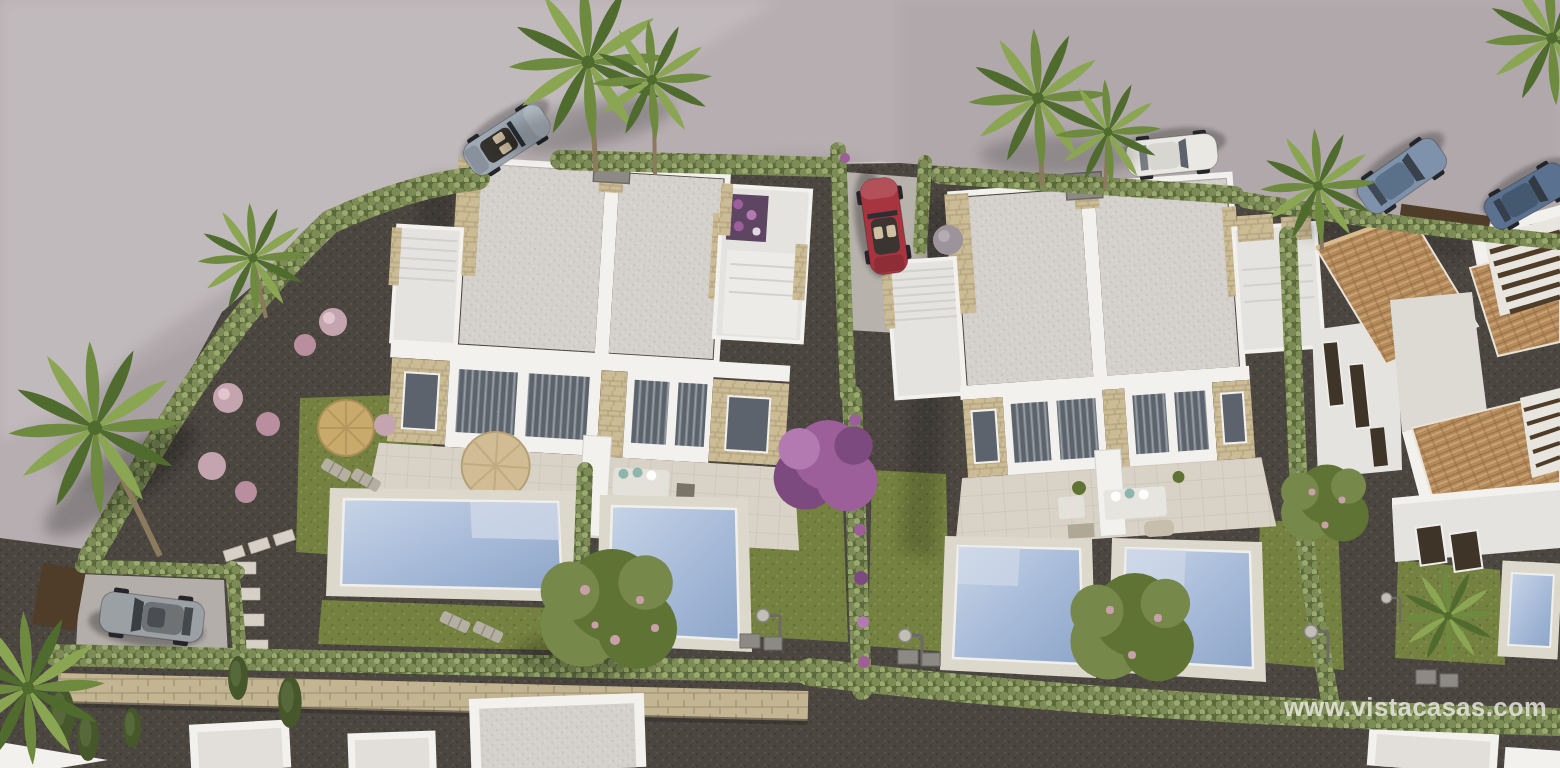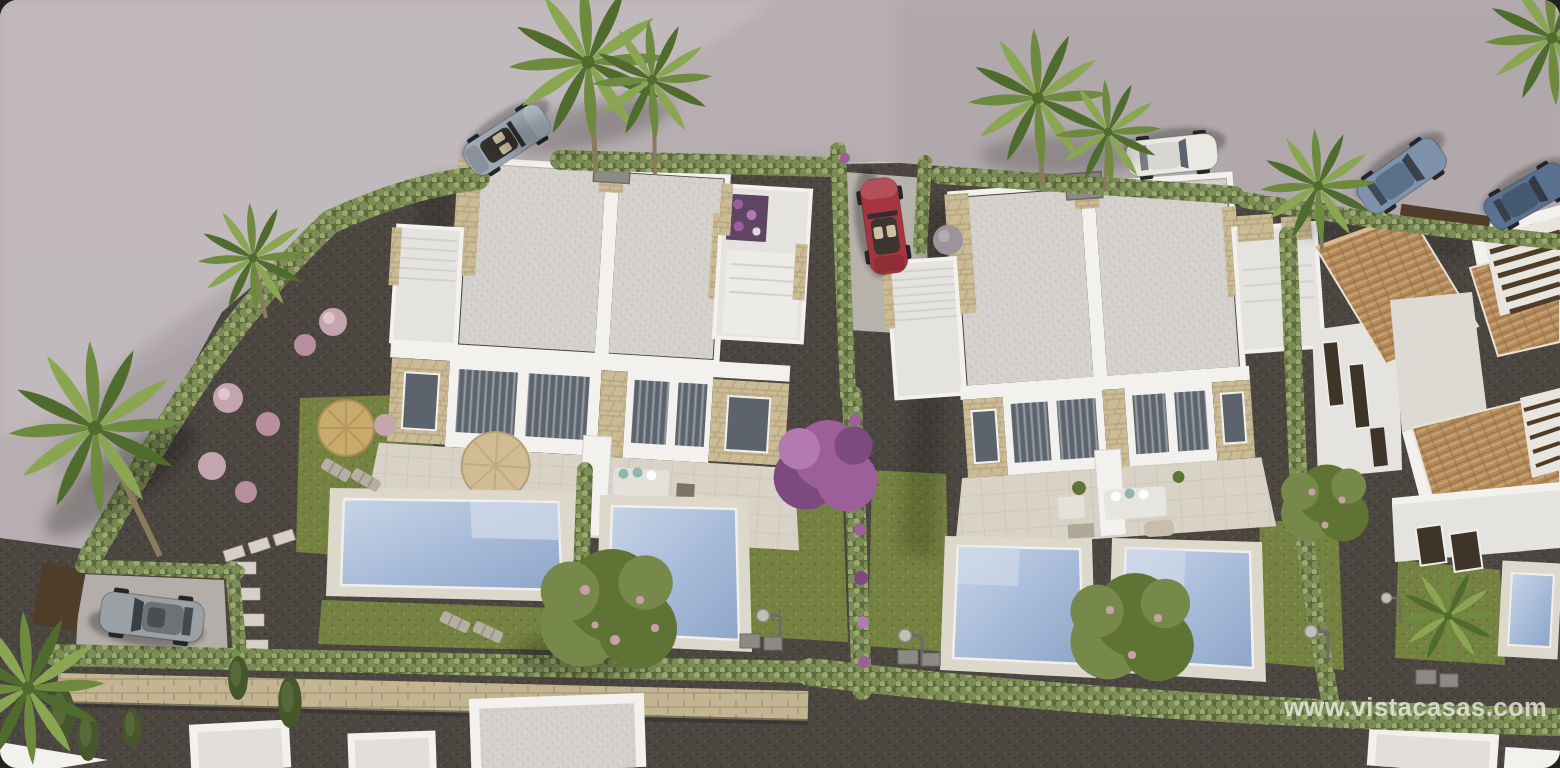--- a/index.html
+++ b/index.html
@@ -17,21 +17,21 @@
     --c-wood:#4f3d2a; --c-glass:#5c636c; --c-blind:#9ba1a9;
     --c-carSilver:#9fa9b4; --c-carWhite:#e9e8e3; --c-carBlue:#7e93ab; --c-carNavy:#5a7190;
     --c-carRed:#a73540; --c-carGrey:#9aa0a3; --c-seatTan:#cfc0a2;
     --c-palm1:#6d8a3f; --c-palm2:#4f6b2d; --c-palm3:#8aa653;
     --c-treeGreen:#5f7434; --c-treeGreen2:#76894a; --c-treePink:#c9a0a8;
     --c-purple:#9c5f9a; --c-purpleDark:#7c4a7e; --c-trunk:#8a7a5e;
     --c-flowerPink:#c4a4ae; --c-watermark:#eceae4;
   }
   html,body{margin:0;padding:0;background:#222;}
   .stage{width:1560px;height:768px;position:relative;overflow:hidden;background:var(--c-road);
-         font-family:"Liberation Sans", sans-serif;border-radius:18px;}
+         font-family:"Liberation Sans", sans-serif;}
   svg{display:block}
   .wm{font-family:"Liberation Sans", sans-serif;font-weight:bold;font-size:25.5px;
       letter-spacing:0.5px;fill:var(--c-watermark);opacity:.82;}
 </style>
 </head>
 <body>
 
 <div class="stage">
 <svg width="1560" height="768" viewBox="0 0 1560 768">
 <defs>

